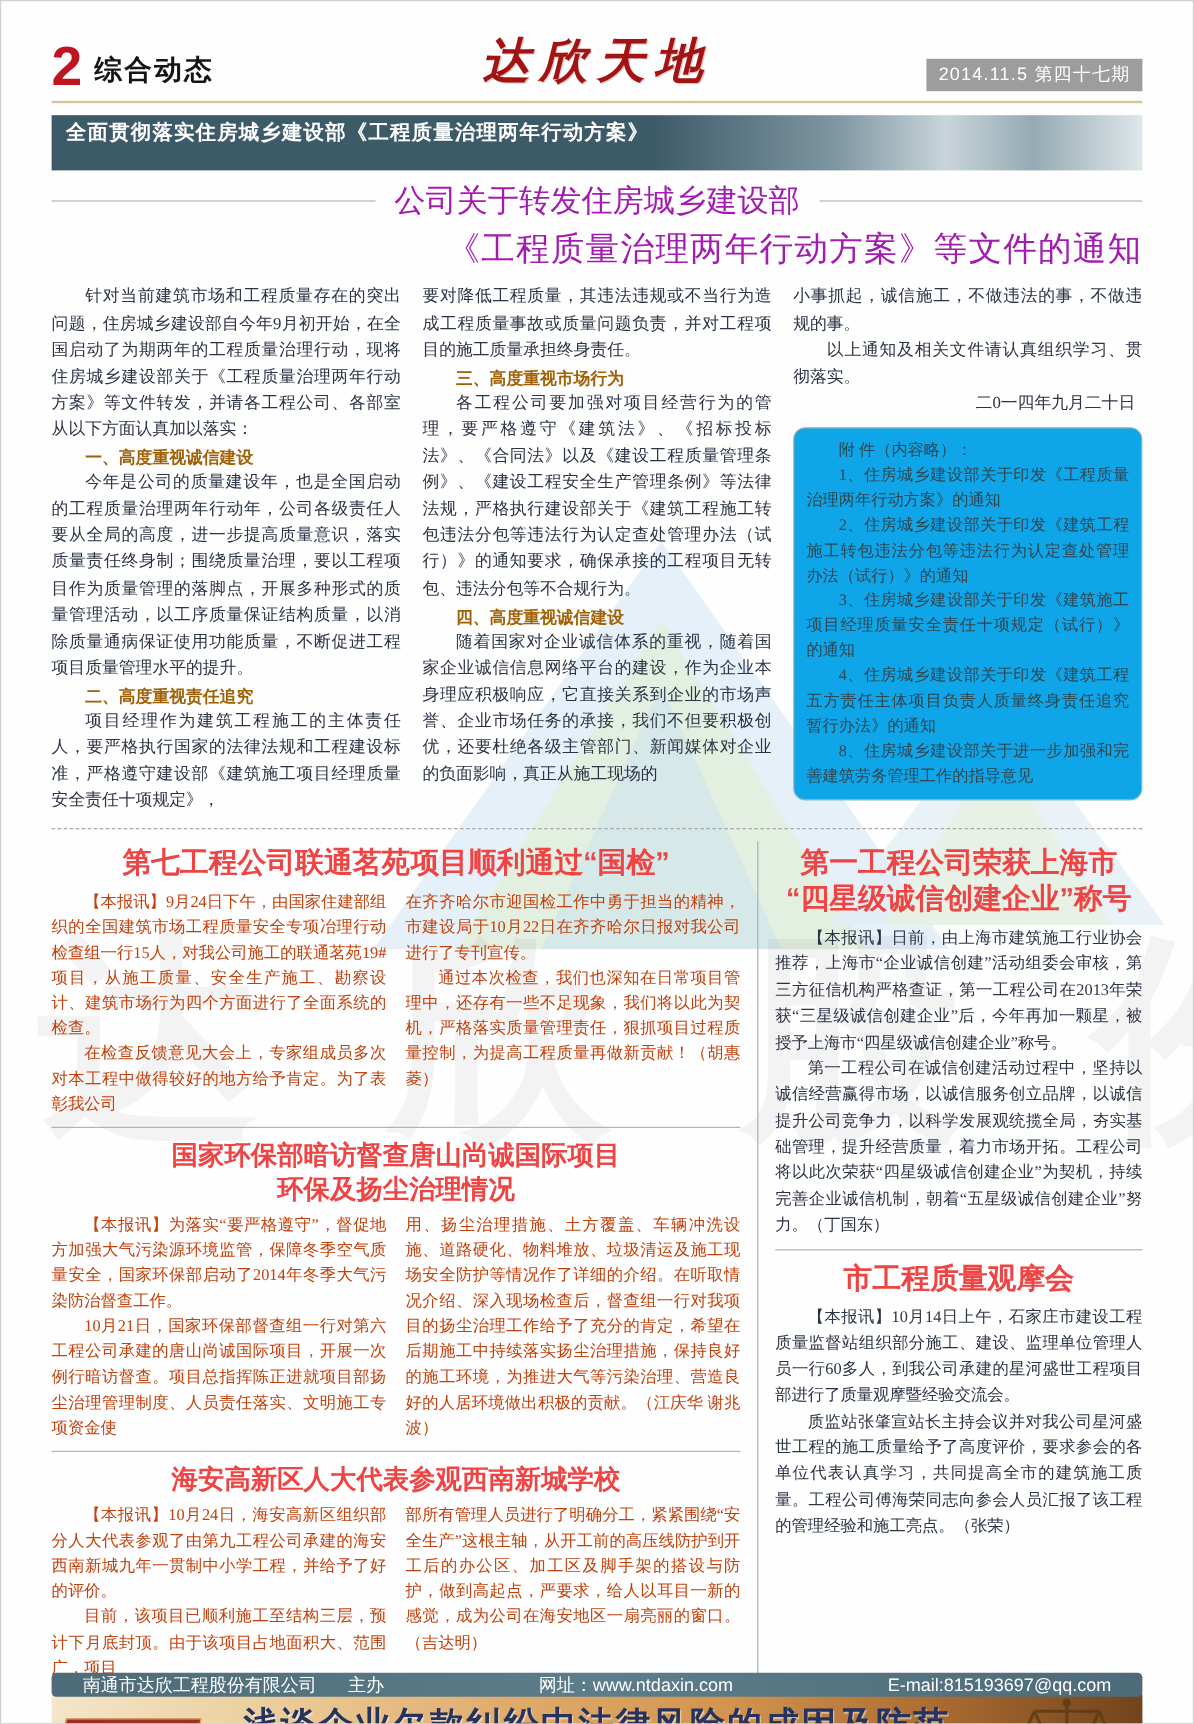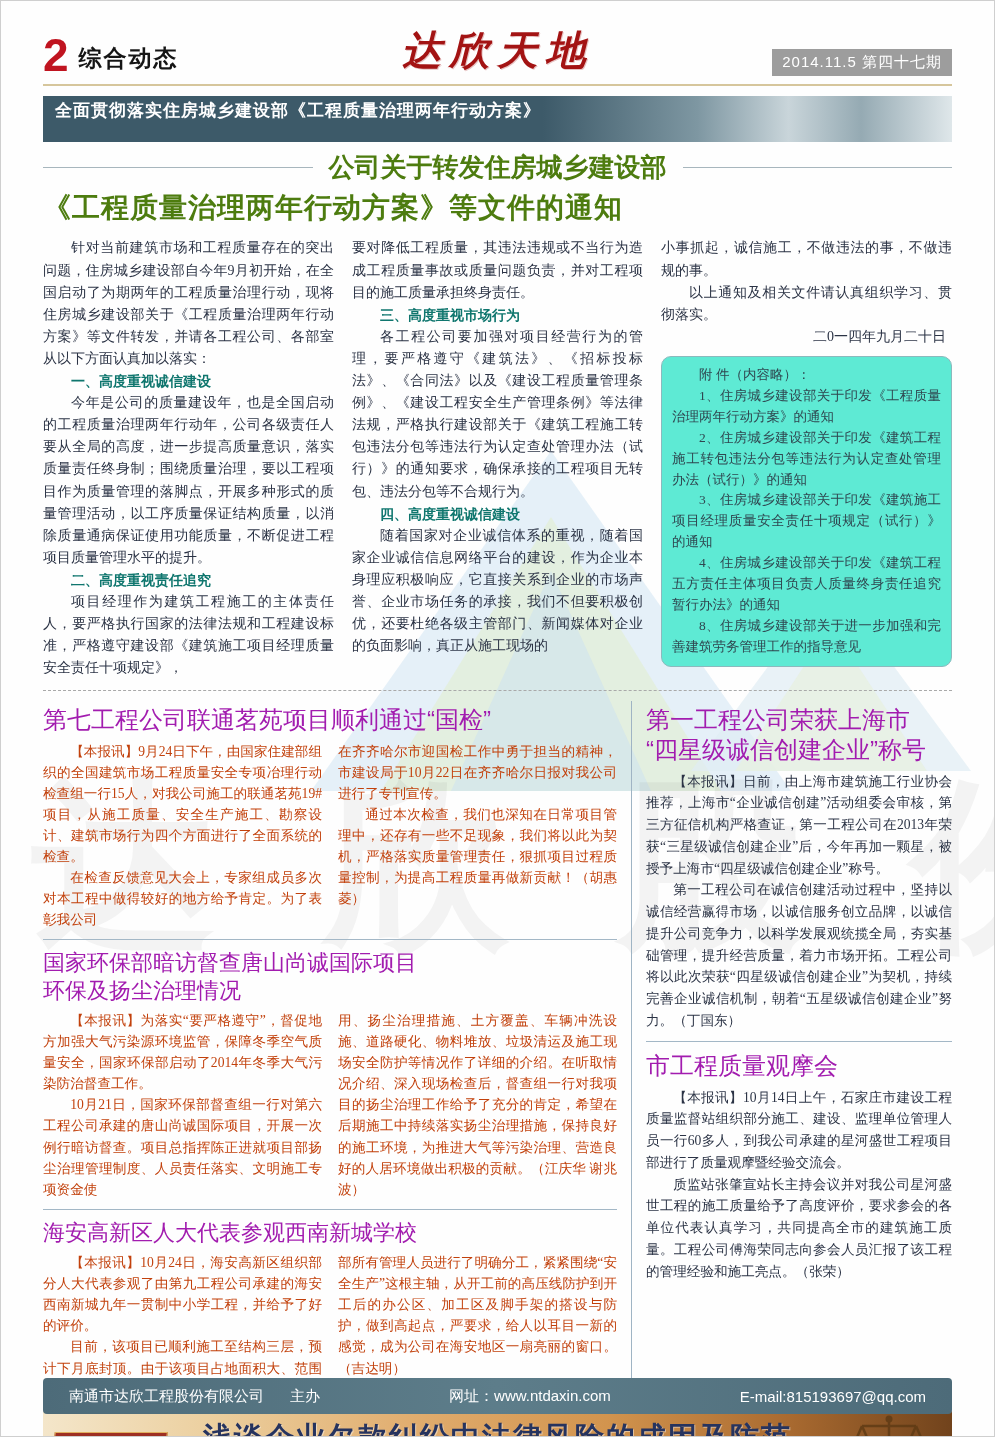--- a/index.html
+++ b/index.html
@@ -24,66 +24,66 @@
               font-size:40px; color:#a31313; letter-spacing:8px; text-shadow:1px 1px 0 rgba(163,19,19,.25); }
   .issue-badge { background:#9d9d9d; color:#fff; font-size:15px; padding:4px 10px; letter-spacing:1px; }
   .hdr-rule { margin:2px 42px 10px 42px; border-top:2px solid #d6c69c; position:relative; z-index:2;}
 
   
   .banner { margin:0 0 8px 0; height:46px; line-height:29px; padding-left:12px; color:#fff;
             font-size:17px; font-weight:bold; letter-spacing:1px;
             background:linear-gradient(90deg,#3d5a69 0%,#3d5a69 55%,#7e97a2 72%,#c9d5da 82%,#95aab3 90%,#dfe7ea 100%); }
 
   
-  .notice-title { text-align:left; color:#4d7c0f; font-weight:bold; margin:6px 0 10px 0;}
+  .notice-title { text-align:right; color:#a21caf; font-weight:normal; margin:6px 0 10px 0;}
   .notice-title .t1 { display:flex; align-items:center; gap:16px; font-size:26px; }
   .notice-title .t1::before,.notice-title .t1::after { content:""; flex:1; height:1px; background:#a7b6bd; }
   .notice-title .t2 { display:block; font-size:28px; margin-top:4px; letter-spacing:1px;}
 
   .cols3 { display:flex; gap:18px; }
   .cols3 .col { flex:1; font-size:14px; line-height:1.58; color:#2b3345; text-align:justify;
                 font-family:"Liberation Serif", serif; }
   p.p  { text-indent:2em; }
   p.cont { text-indent:0; }
-  p.h  { text-indent:2em; color:#0f766e; font-weight:bold; font-family:"Liberation Sans", sans-serif; }
+  p.h  { text-indent:2em; color:#a16207; font-weight:bold; font-family:"Liberation Sans", sans-serif; }
   p.sig { text-align:right; padding-right:6px; }
 
-  .attach { margin-top:8px; background:#5eead4; border:1px solid #8cb9bd; border-radius:10px;
+  .attach { margin-top:8px; background:#0ea5e9; border:1px solid #8cb9bd; border-radius:10px;
             padding:8px 10px; font-size:13.5px; line-height:1.55; color:#2f4750; }
   .attach p { text-indent:2em; }
 
   .dashed { border-top:1px dashed #a9a9a9; margin:10px 0; }
 
   
   .midband { display:flex; gap:0; }
   .mid-left { width:588px; padding-right:14px; }
   .vline { width:1px; background:#9fb4c4; }
   .mid-right { flex:1; padding-left:14px; }
-  .art-title { color:#a21caf; font-weight:normal; line-height:1.25; margin:4px 0 6px 0; }
+  .art-title { text-align:center; color:#ef4444; font-weight:bold; line-height:1.25; margin:4px 0 6px 0; }
   .art-title.size1 { font-size:24px; }
   .art-title.size2 { font-size:22px; }
   .cols2 { display:flex; gap:16px; }
   .cols2 > div { flex:1; font-size:13.6px; line-height:1.55; color:#c2410c; text-align:justify;
                  font-family:"Liberation Serif", serif; }
   .one-col { font-size:13.6px; line-height:1.6; color:#2b3345; text-align:justify; font-family:"Liberation Serif", serif; }
   hr.sep { border:none; border-top:1px solid #a3b7c6; margin:9px 0; }
 
   
   .law { margin-top:10px; }
   .law-banner { position:relative; height:68px; border-radius:3px; overflow:hidden;
                 background:linear-gradient(90deg,#f4e6ca 0%,#ecd0a0 18%,#e0ab6c 42%,#d2944e 62%,#a96a30 82%,#71431c 100%); }
   .law-label { position:absolute; left:10px; top:22px; background:#9e2f23; color:#f3cf74;
                border:1px solid #e0b05e; font-size:15px; font-weight:bold; padding:3px 10px;
                transform:skewX(-8deg); letter-spacing:2px; }
   .law-title { text-align:center; font-size:29px; font-weight:bold; color:#26335e; padding-top:8px;
                letter-spacing:2px; text-shadow:1px 1px 0 rgba(255,255,255,.45); }
   .scales { position:absolute; right:26px; top:4px; opacity:.8; }
 
   
-  .footer-bar { position:absolute; z-index:2; left:42px; right:42px; bottom:22px; height:36px;
+  .footer-bar { position:absolute; z-index:2; left:42px; right:42px; bottom:22px; height:20px;
                 border-radius:4px; display:flex; align-items:center; justify-content:space-between;
                 padding:0 26px; color:#fff; font-size:15px;
                 background:linear-gradient(90deg,#4d6b79 0%,#5d7d8a 50%,#4d6b79 100%); }
   .footer-left { display:flex; gap:26px; }
 </style>
 </head>
 <body>
 
 <div class="page">
 

